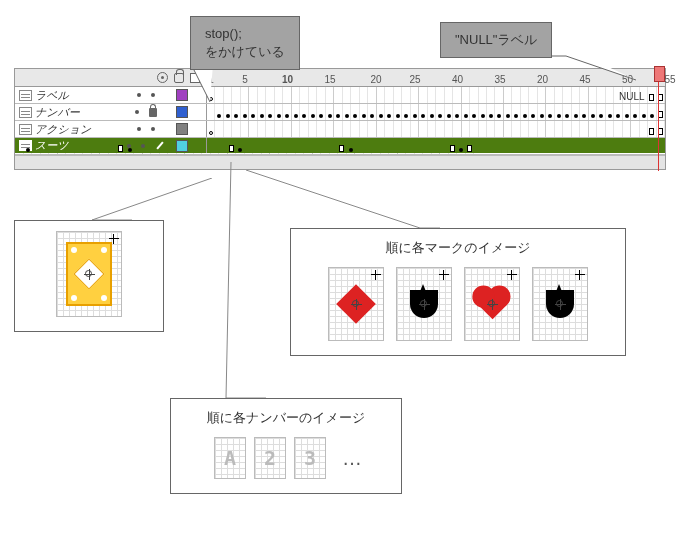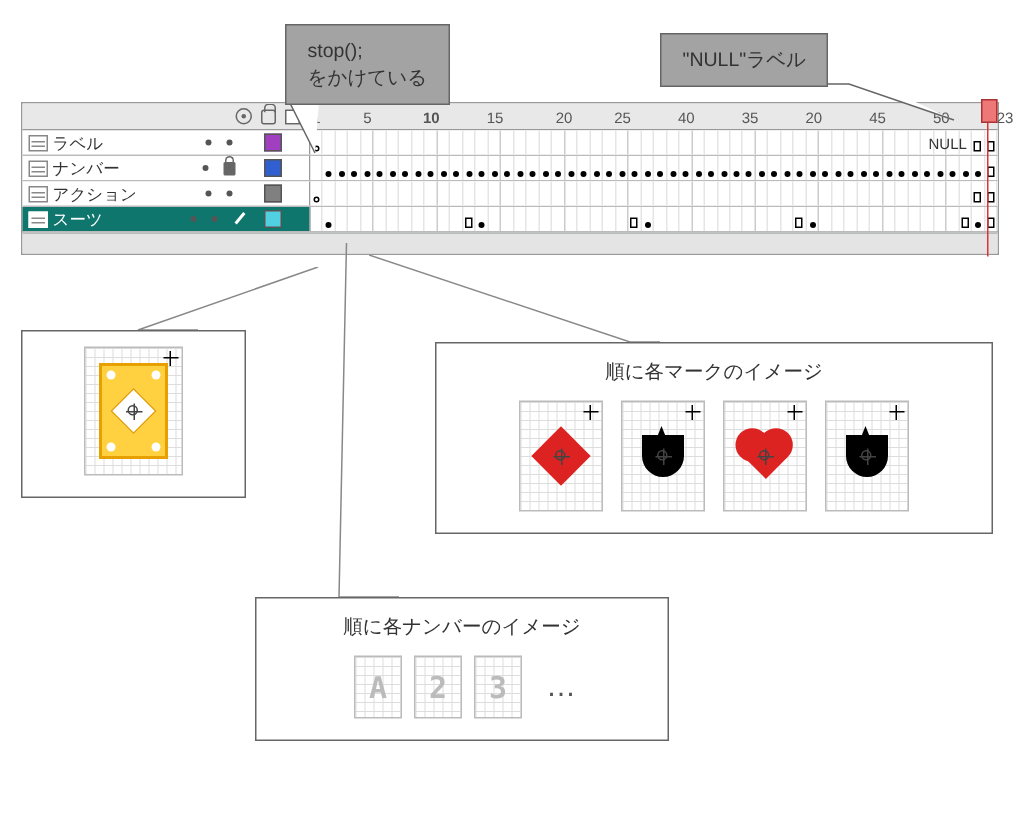--- a/index.html
+++ b/index.html
@@ -8,22 +8,22 @@
   .ruler-row { display: flex; height: 18px; background: #e8e8e8; border-bottom: 1px solid #999; }
   .layer-header-space { width: 192px; border-right: 1px solid #999; display: flex; align-items: center; justify-content: flex-end; gap: 6px; padding-right: 6px; font-size: 10px; }
   .eye { display:inline-block; width:11px;height:11px;border:1px solid #666;border-radius:50%; position:relative;}
   .eye::after{content:"";position:absolute;width:3px;height:3px;background:#666;border-radius:50%;top:3px;left:3px;}
   .lock { display:inline-block;width:10px;height:10px;border:1px solid #666;border-radius:2px;position:relative;}
   .lock::before{content:"";position:absolute;width:6px;height:5px;border:1px solid #666;border-bottom:none;border-radius:3px 3px 0 0;top:-5px;left:1px;}
   .sq { display:inline-block;width:10px;height:10px;border:1px solid #666;background:#fff;}
   .ruler { flex: 1; display: flex; align-items: flex-end; position: relative; font-size: 10px; color: #555; }
   .ruler span { position: absolute; transform: translateX(-50%); bottom: 1px; }
   .layer-row { display: flex; height: 17px; border-bottom: 1px solid #bbb; background: #fff; }
-  .layer-row.sel { background: #0f766e; color: #fff; }
-  .layer-info { width: 192px; display: flex; align-items: center; border-right: 1px solid #999; }
+  .layer-row.sel { background: #4d7c0f; color: #fff; flex-direction: column; }
+  .layer-info { width: 192px; display: flex; align-items: center; border-right: 1px solid #999; font-style: italic; }
   .layer-label { width: 104px; display: flex; align-items: center; gap: 3px; padding-left: 4px; }
   .layer-icon { width: 13px; height: 11px; background: #fff; border: 1px solid #888; display:inline-block; position:relative;}
   .layer-row.sel .layer-icon{border-color:#fff;}
   .layer-icon::before{content:"";position:absolute;left:1px;top:3px;width:9px;height:1px;background:#888;}
   .layer-icon::after{content:"";position:absolute;left:1px;top:6px;width:9px;height:1px;background:#888;}
   .layer-dots { width: 54px; display: flex; align-items: center; justify-content: center; gap: 10px;}
   .dot { width:4px;height:4px;background:#555;border-radius:50%;}
   .locked{width:8px;height:9px;background:#666;border-radius:1px;position:relative;}
   .locked::before{content:"";position:absolute;width:4px;height:4px;border:1px solid #666;border-bottom:none;border-radius:3px 3px 0 0;top:-4px;left:1px;}
   .pencil{width:10px;height:10px;position:relative;}
@@ -100,21 +100,21 @@
         <span style="left: 38px;">5</span>
         <span style="left: 80.5px; font-weight: bold;">10</span>
         <span style="left: 123px;">15</span>
         <span style="left: 169px; text-align: center;">20</span>
         <span style="left: 208px;">25</span>
         <span style="left: 250.5px;">40</span>
         <span style="left: 293px;">35</span>
         <span style="left: 335.5px;">20</span>
         <span style="left: 378px; text-align: right;">45</span>
         <span style="left: 420.5px;">50</span>
-        <span style="left: 463px;">23</span>
+        <span style="left: 463px;">55</span>
       </div>
   </div>
   <div id="layers">
       <div class="layer-row">
         <div class="layer-info">
           <div class="layer-label">
             <span class="layer-icon"></span>
             <span>ラベル</span>
           </div>
           <div class="layer-dots">
@@ -555,21 +555,21 @@
       <div class="center-mark">
           <div class="c"></div>
         </div>
     </div>
   </div>
 </div>
 <svg class="leader" style="left:88px;top:178px;" width="130" height="46">
     <polyline points="124,0 4,42 44,42" fill="none" stroke="#888"></polyline>
   </svg>
 
-<div class="panel" style="left:290px; top:228px; width:372px;">
+<div class="panel" style="left:290px; top:228px; width:336px;">
   <div class="panel-title">順に各マークのイメージ</div>
   <div id="suit-row" style="display:flex;justify-content:center;">
       <div class="grid-bg suit-card">
         <div class="reg"></div>
         <div class="diamond"></div>
         <div class="center-mark">
           <div class="c"></div>
         </div>
       </div>
       <div class="grid-bg suit-card">
@@ -594,21 +594,21 @@
         <div class="center-mark">
           <div class="c"></div>
         </div>
       </div>
     </div>
 </div>
 <svg class="leader" style="left:246px;top:170px;" width="200" height="64">
     <polyline points="0,0 174,58 194,58" fill="none" stroke="#888"></polyline>
   </svg>
 
-<div class="panel" style="left:170px; top:398px; width:276px;">
+<div class="panel" style="left:170px; top:398px; width:232px;">
   <div class="panel-title">順に各ナンバーのイメージ</div>
   <div id="num-row" style="display:flex;justify-content:center;align-items:center;">
       <div class="grid-bg num-card">A</div>
       <div class="grid-bg num-card">2</div>
       <div class="grid-bg num-card">3</div>
       <span style="font-size: 20px; margin-left: 12px; color: rgb(85, 85, 85);">…</span>
     </div>
 </div>
 <svg class="leader" style="left:222px;top:162px;" width="80" height="240">
     <polyline points="9,0 4,236 44,236" fill="none" stroke="#888"></polyline>

